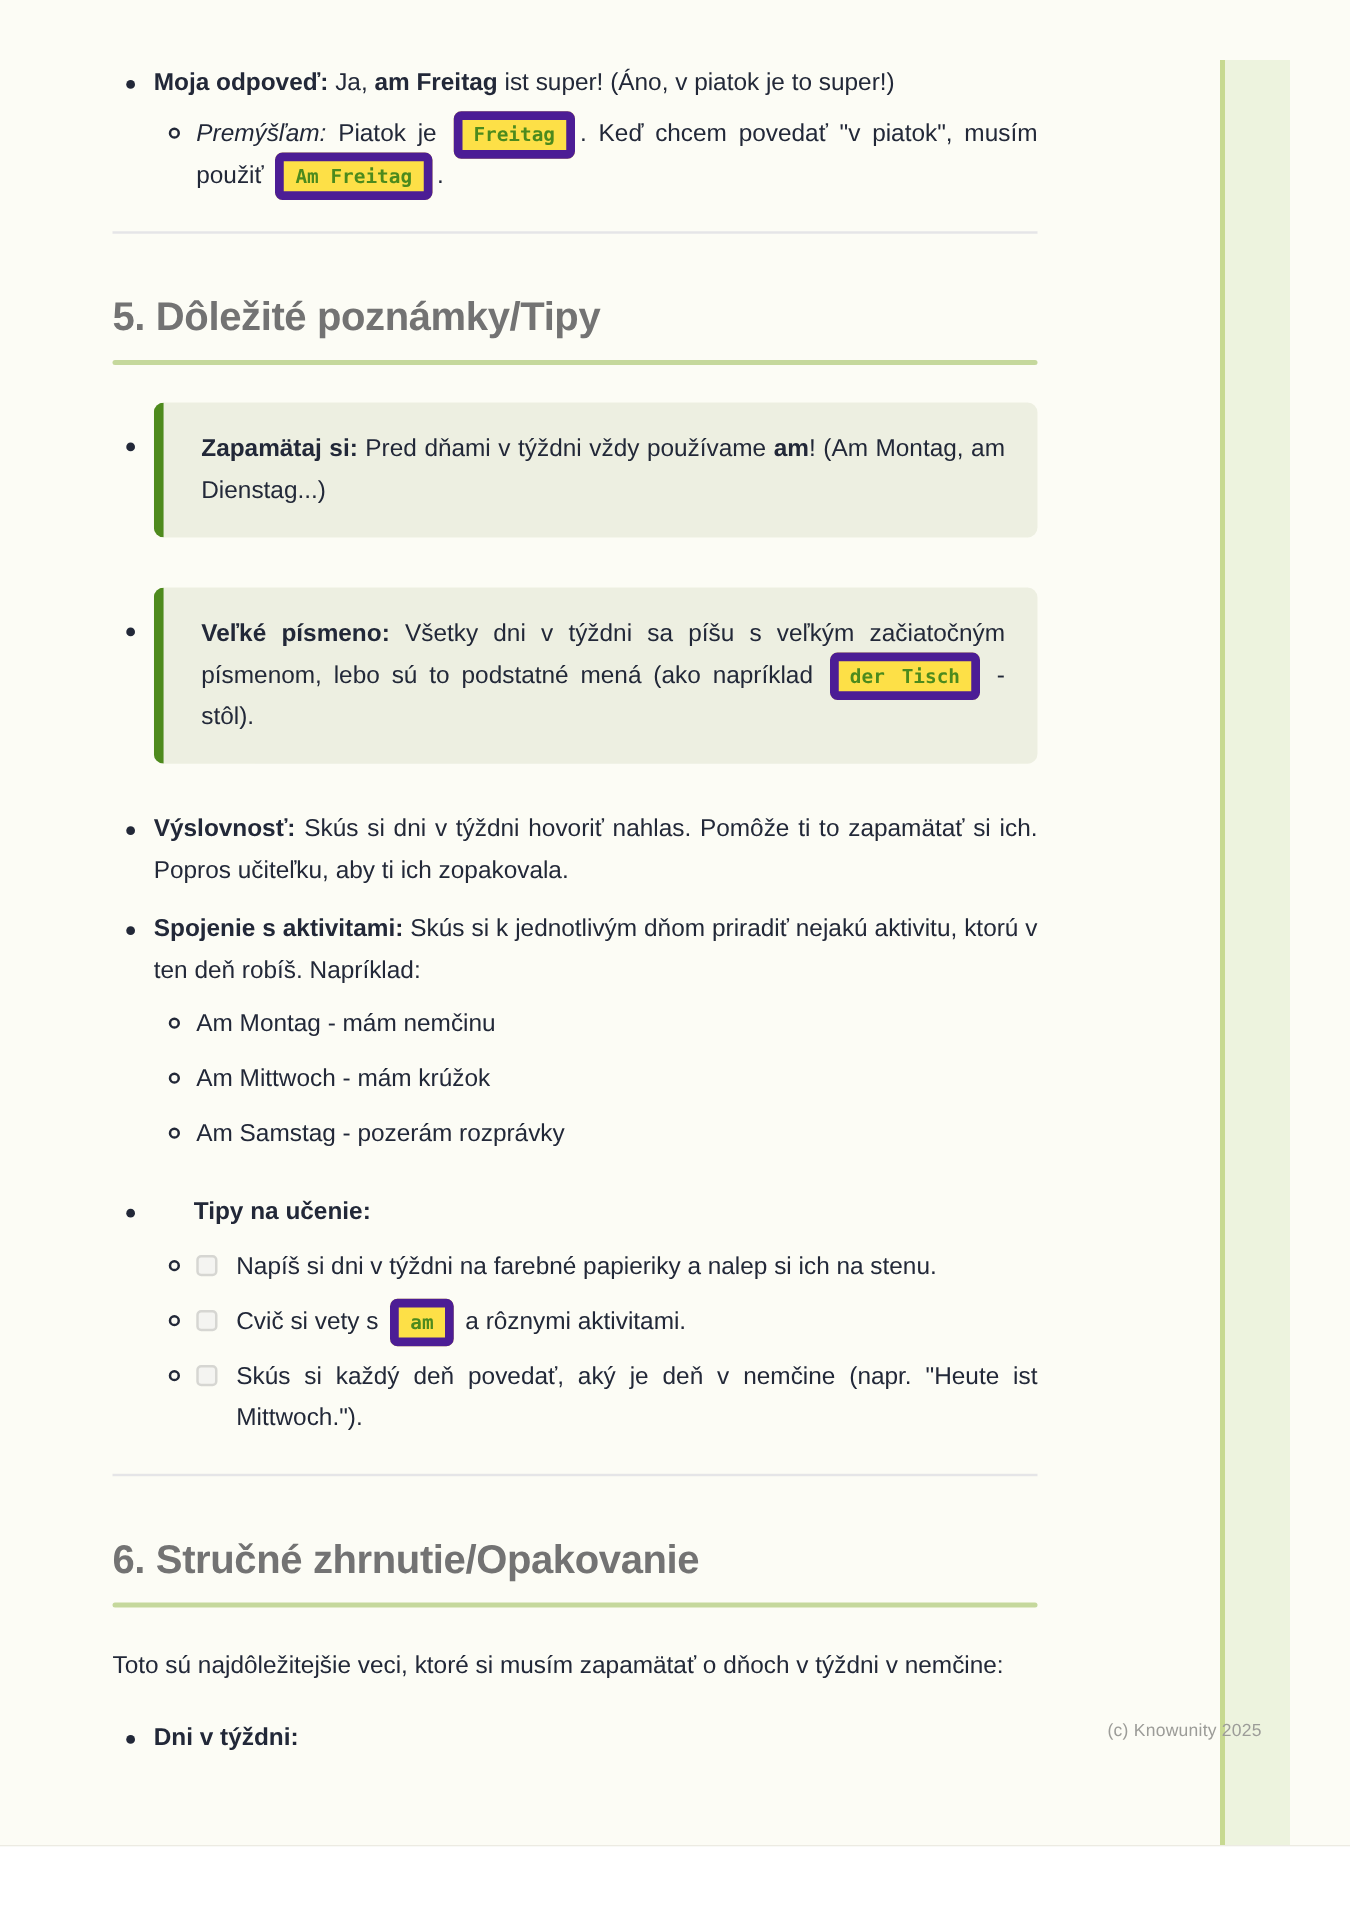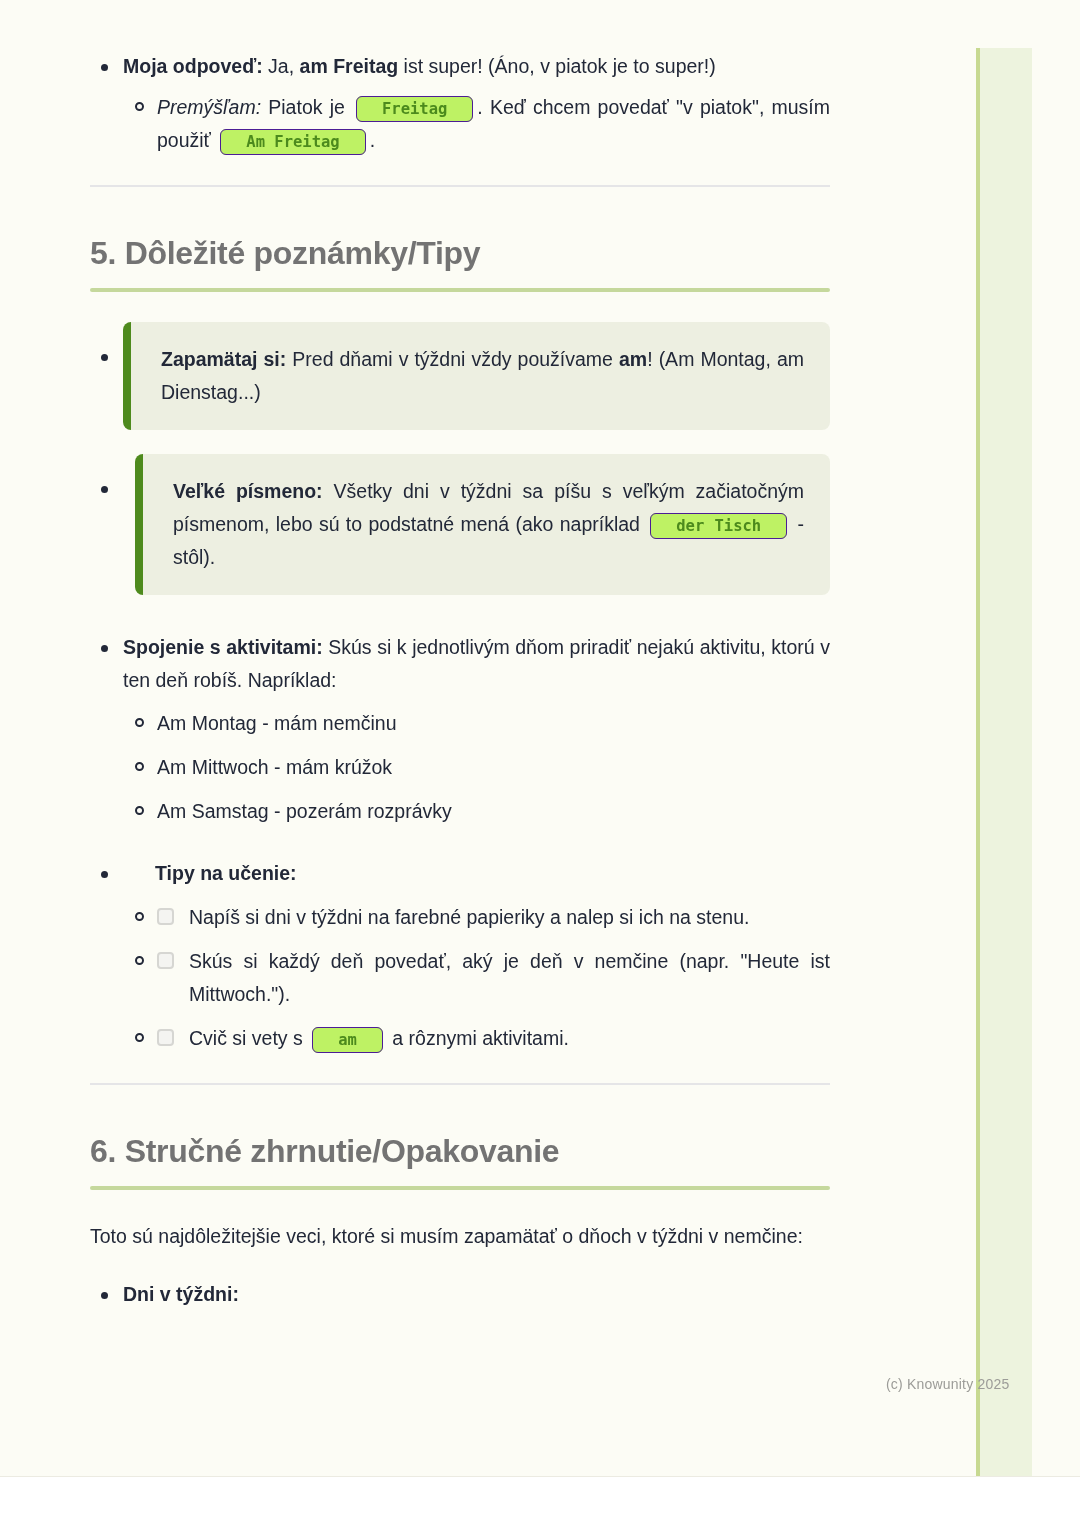--- a/index.html
+++ b/index.html
@@ -37,34 +37,34 @@
   .dot { display:block; width:7px; height:7px; border-radius:50%; background:#222838; margin:14px 0 0 11px; }
   .sub { margin-left:45px; }
   .m2 { flex:0 0 22px; }
   .circle { display:block; width:9px; height:9px; border:2px solid #222838; border-radius:50%; margin-top:11px; }
   .txt { flex:1; min-width:0; }
   b { font-weight:bold; }
   i { font-style:italic; }
   code.chip {
     font-family:"DejaVu Sans Mono", monospace;
     font-weight:bold; font-size:15.5px; line-height:20px;
-    color:#4c8a1d; background:#bef264;
-    border:1px solid #4c1d95; border-radius:6px;
-    padding:3px 25px; margin:0 4px;
+    color:#4c8a1d; background:#fde047;
+    border:7px solid #4c1d95; border-radius:6px;
+    padding:3px 9px; margin:0 4px;
     white-space:normal;
   }
   hr.thin { border:none; border-top:2px solid #e5e5e7; margin:28px 0 0 0; }
   h2 {
     margin:46px 0 0 0;
     color:#737373; font-size:32px; line-height:40px;
     font-weight:bold; letter-spacing:-0.3px; text-align:left;
   }
   .hr-green { height:4px; background:#c5d89c; border-radius:2px; margin-top:15px; }
   .callout-row { margin-top:30px; }
-  .callout-row + .callout-row { margin-top:24px;gap:12px; }
+  .callout-row + .callout-row { margin-top:40px; }
   .callout-row .dot { margin-top:32px; }
   .callout {
     flex:1;
     background:#edefe1;
     border-left:8px solid #4e8a1d;
     border-radius:8px;
     padding:21px 26px 21px 30px;
   }
   .bullets { margin-top:36px; }
   .li-gap { margin-top:14px; }
@@ -129,20 +129,28 @@
       <span class="m1">
           <span class="dot"></span>
         </span>
       <div class="callout">
         <b>Veľké písmeno:</b><span> Všetky dni v týždni sa píšu s veľkým začiatočným písmenom, lebo sú to podstatné mená (ako napríklad </span><code class="chip">der Tisch</code><span> - stôl).</span>
       </div>
     </div>
 
     <div class="bullets">
 
+      <div class="row">
+        <span class="m1">
+            <span class="dot"></span>
+          </span>
+        <div class="txt">
+          <b>Výslovnosť:</b><span> Skús si dni v týždni hovoriť nahlas. Pomôže ti to zapamätať si ich. Popros učiteľku, aby ti ich zopakovala.</span>
+        </div>
+      </div>
 
       <div class="row li-gap">
         <span class="m1">
             <span class="dot"></span>
           </span>
         <div class="txt">
           <b>Spojenie s aktivitami:</b><span> Skús si k jednotlivým dňom priradiť nejakú aktivitu, ktorú v ten deň robíš. Napríklad:</span>
         </div>
       </div>
 
@@ -184,32 +192,32 @@
           </span>
         <div class="txt">Napíš si dni v týždni na farebné papieriky a nalep si ich na stenu.</div>
       </div>
       <div class="row sub task">
         <span class="m2">
             <span class="circle"></span>
           </span>
         <span class="cb-cell">
             <span class="checkbox"></span>
           </span>
-        <div class="txt">Skús si každý deň povedať, aký je deň v nemčine (napr. "Heute ist Mittwoch.").</div>
+        <div class="txt">
+          <span>Cvič si vety s </span><code class="chip">am</code><span> a rôznymi aktivitami.</span>
+        </div>
       </div>
       <div class="row sub task">
         <span class="m2">
             <span class="circle"></span>
           </span>
         <span class="cb-cell">
             <span class="checkbox"></span>
           </span>
-        <div class="txt">
-          <span>Cvič si vety s </span><code class="chip">am</code><span> a rôznymi aktivitami.</span>
-        </div>
+        <div class="txt">Skús si každý deň povedať, aký je deň v nemčine (napr. "Heute ist Mittwoch.").</div>
       </div>
 
     </div>
 
     <hr class="thin">
 
     <h2>6. Stručné zhrnutie/Opakovanie</h2>
     <div class="hr-green"></div>
 
     <p class="summary">Toto sú najdôležitejšie veci, ktoré si musím zapamätať o dňoch v týždni v nemčine:</p>

